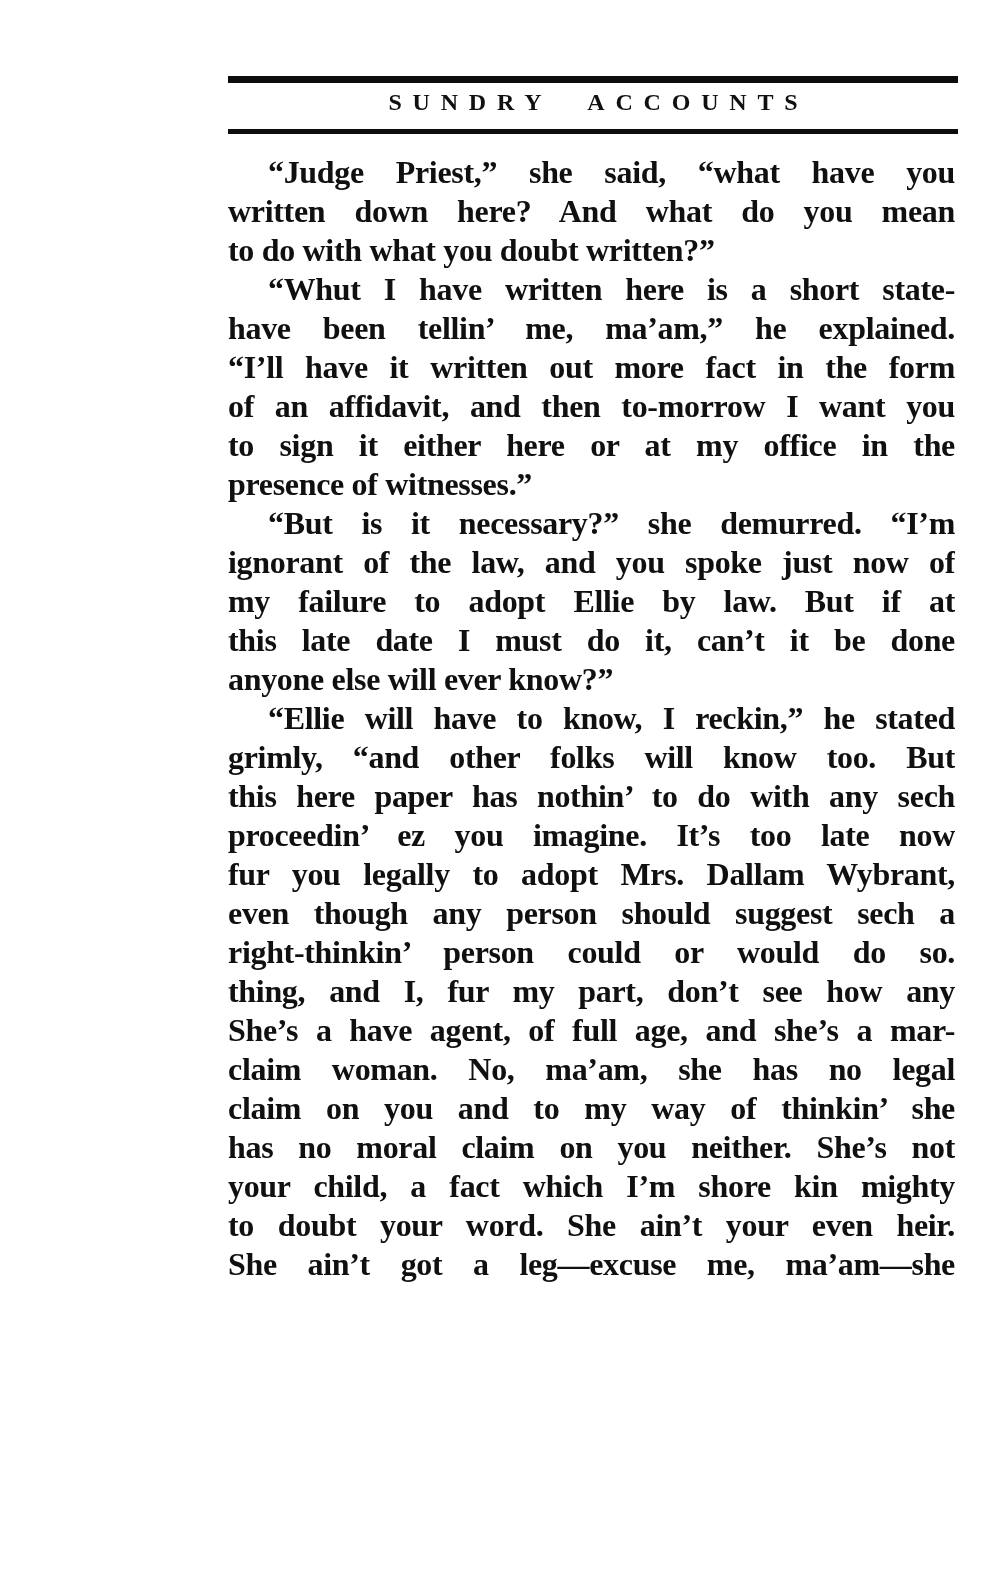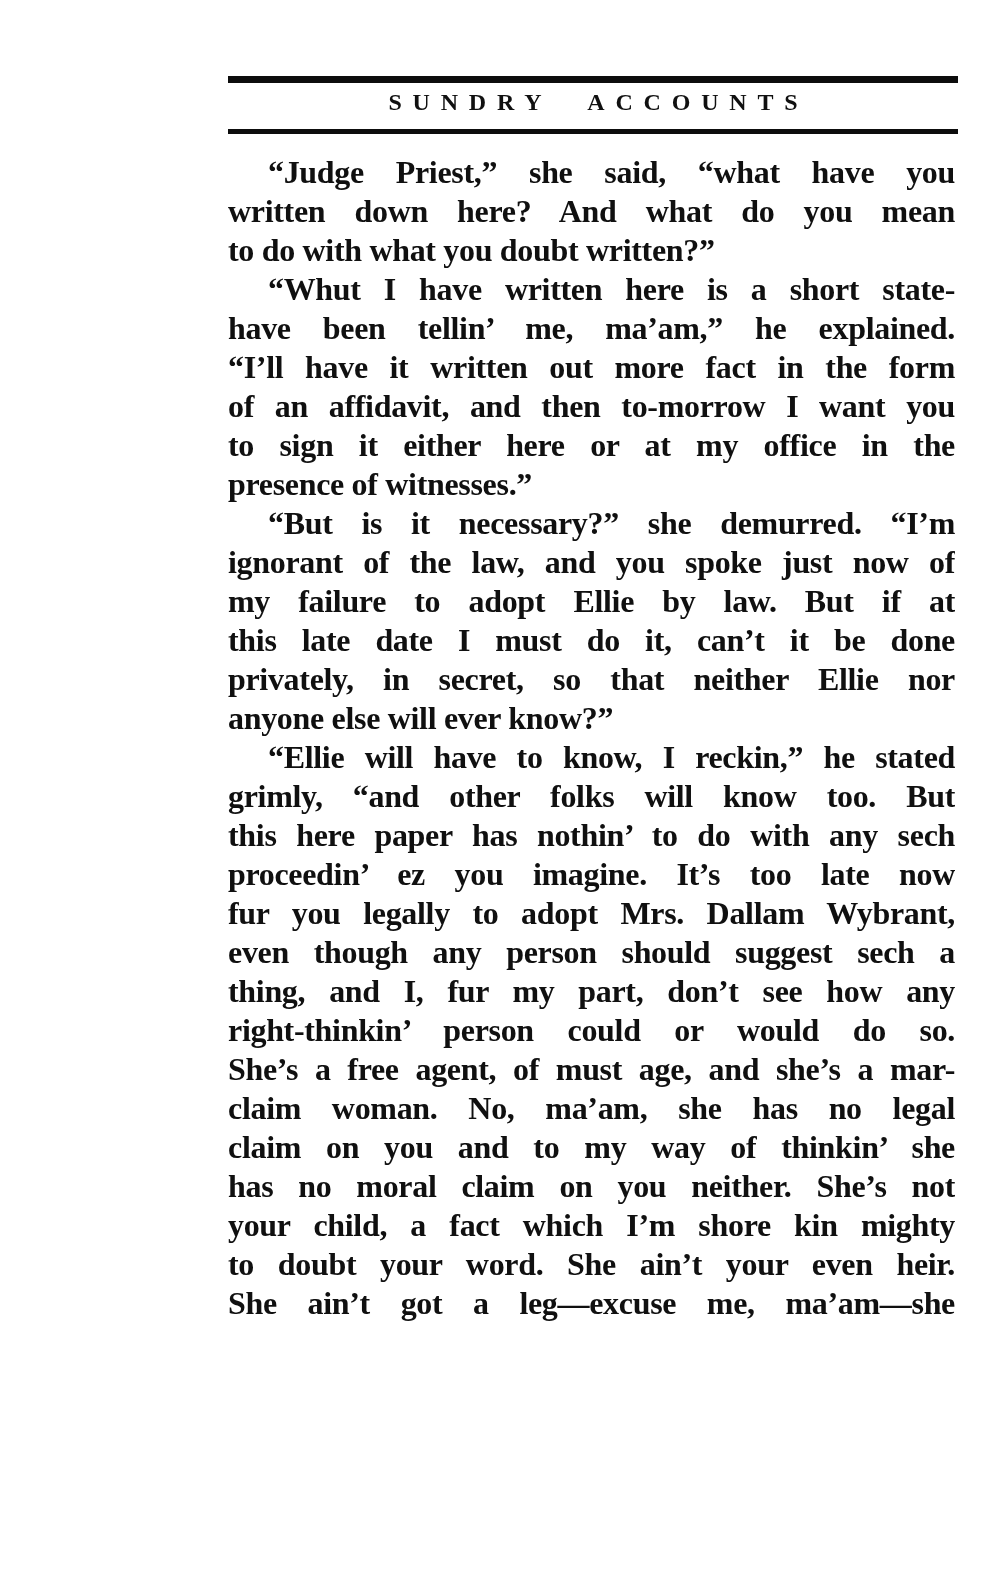--- a/index.html
+++ b/index.html
@@ -80,31 +80,30 @@
       <div class="line just indent">“Whut I have written here is a short state-</div>
       <div class="line just">have been tellin’ me, ma’am,” he explained.</div>
       <div class="line just">“I’ll have it written out more fact in the form</div>
       <div class="line just">of an affidavit, and then to-morrow I want you</div>
       <div class="line just">to sign it either here or at my office in the</div>
       <div class="line">presence of witnesses.”</div>
       <div class="line just indent">“But is it necessary?” she demurred.  “I’m</div>
       <div class="line just">ignorant of the law, and you spoke just now of</div>
       <div class="line just">my failure to adopt Ellie by law.  But if at</div>
       <div class="line just">this late date I must do it, can’t it be done</div>
-      <div class="line just">privately, in secret, so that neither Ellie nor</div>
       <div class="line">anyone else will ever know?”</div>
       <div class="line just indent">“Ellie will have to know, I reckin,” he stated</div>
       <div class="line just">grimly, “and other folks will know too.  But</div>
       <div class="line just">this here paper has nothin’ to do with any sech</div>
       <div class="line just">proceedin’ ez you imagine.  It’s too late now</div>
       <div class="line just">fur you legally to adopt Mrs. Dallam Wybrant,</div>
       <div class="line just">even though any person should suggest sech a</div>
+      <div class="line just">right-thinkin’ person could or would do so.</div>
       <div class="line just">thing, and I, fur my part, don’t see how any</div>
-      <div class="line just">right-thinkin’ person could or would do so.</div>
-      <div class="line just">She’s a free agent, of must age, and she’s a mar-</div>
+      <div class="line just">She’s a have agent, of full age, and she’s a mar-</div>
       <div class="line just">claim woman.  No, ma’am, she has no legal</div>
       <div class="line just">claim on you and to my way of thinkin’ she</div>
       <div class="line just">has no moral claim on you neither.  She’s not</div>
       <div class="line just">your child, a fact which I’m shore kin mighty</div>
       <div class="line just">to doubt your word.  She ain’t your even heir.</div>
       <div class="line just">She ain’t got a leg—excuse me, ma’am—she</div>
     </div>
 
   <div class="rule rule-bottom"></div>
   <div class="page-number">[ 86 ]</div>

